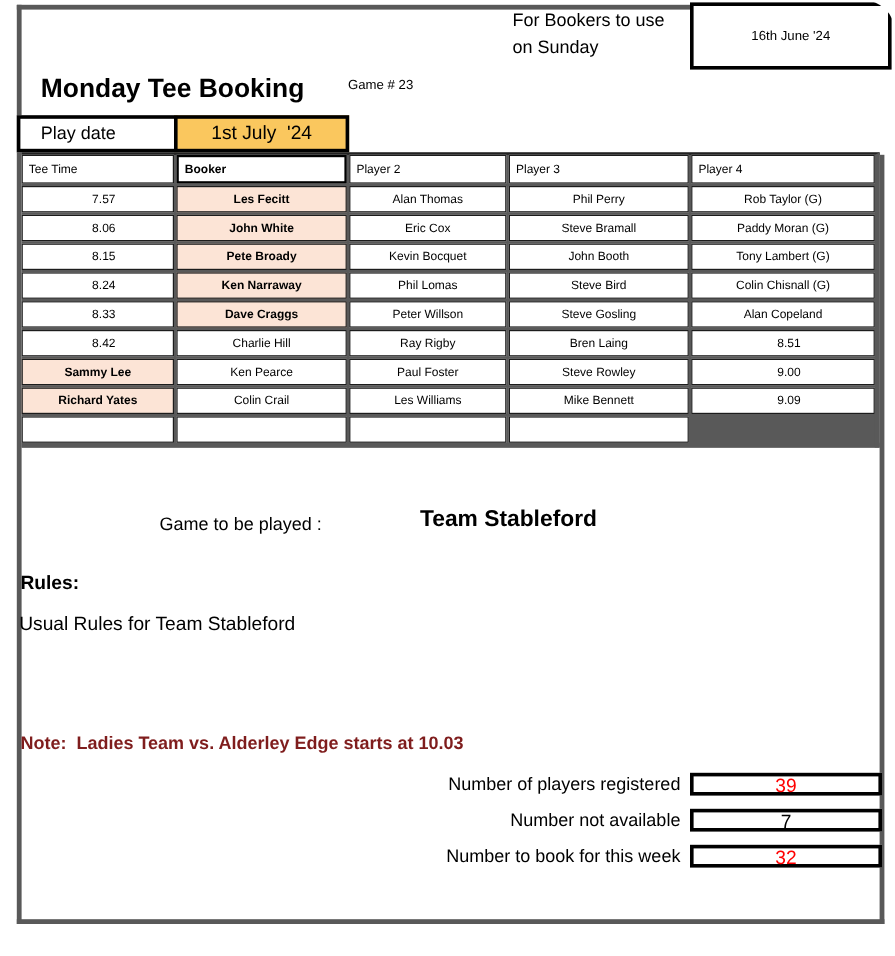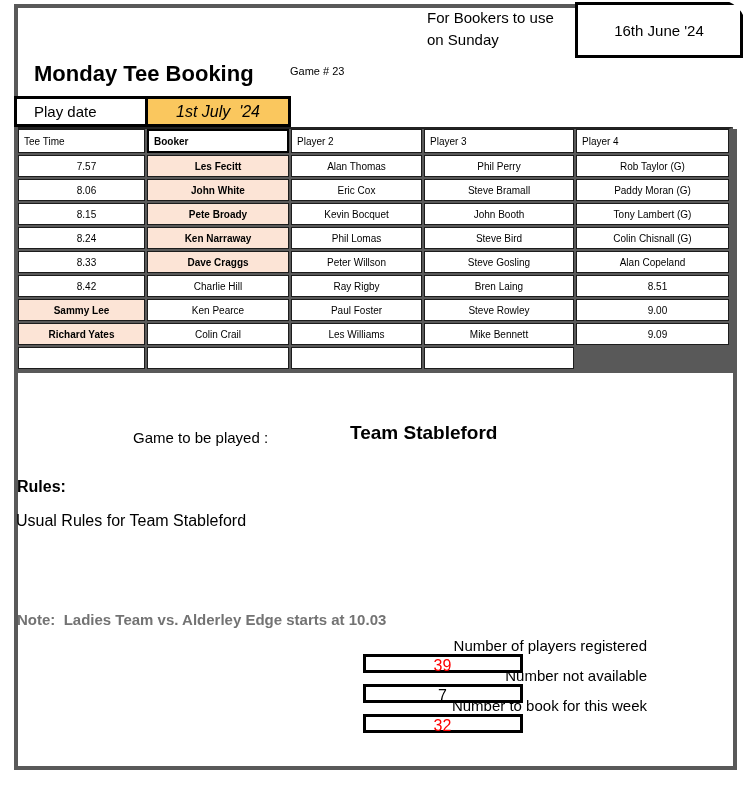--- a/index.html
+++ b/index.html
@@ -12,35 +12,34 @@
   
   .b-left {left:14px;top:4px;width:4px;height:766px;background:#595959;}
   .b-top  {left:14px;top:4px;width:563px;height:4px;background:#595959;}
   .b-right{left:733px;top:129px;width:4px;height:641px;background:#595959;}
   .b-bot  {left:14px;top:766px;width:723px;height:4px;background:#595959;}
   
   .booker-note{left:427px;top:7px;font-size:15px;line-height:22px;}
   .date-box{
     left:575px;top:2px;width:168px;height:56px;box-sizing:border-box;
     border:3px solid #000;background:#fff;display:flex;align-items:center;justify-content:center;
-    font-size:15px;
+    font-size:11px;
   }
   .page-title{left:34px;top:61px;font-size:22px;font-weight:bold;}
   .game-number{left:290px;top:65px;font-size:11px;}
   
   .playdate-label{
     left:14px;top:96px;width:134px;height:31px;box-sizing:border-box;
     border:3px solid #000;background:#fff;display:flex;align-items:center;
     padding-left:17px;font-size:15px;
   }
   .playdate-value{
     left:145px;top:96px;width:146px;height:31px;box-sizing:border-box;
     border:3px solid #000;background:#FAC75E;display:flex;align-items:center;justify-content:center;
     font-size:16px;
-    font-style:italic;
   }
   
   .tee-table{
     left:18px;top:127px;background:#595959;
     border-top:2px solid #222;border-right:4px solid #595959;border-bottom:4px solid #595959;
     display:grid;
     grid-template-columns:127px 142px 131px 150px 153px;
     grid-template-rows:24px;
     grid-auto-rows:22px;
     column-gap:2px;row-gap:2px;
@@ -53,23 +52,23 @@
   .cell.hdr{justify-content:flex-start;padding-left:5px;}
   .cell.hdr-booker{font-weight:bold;border:2px solid #000;}
   .cell.time{padding-left:10px;}
   .cell.booker{background:#FCE4D6;font-weight:bold;}
   .cell.booker.empty{background:#fff;font-weight:normal;}
   
   .game-label{left:133px;top:429px;font-size:15px;}
   .game-value{left:350px;top:422px;font-size:19px;font-weight:bold;}
   .rules-heading{left:17px;top:478px;font-size:16px;font-weight:bold;}
   .rules-text{left:16px;top:512px;font-size:16px;}
-  .ladies-note{left:17px;top:611px;font-size:15px;font-weight:bold;color:#737373;text-align:center;}
+  .ladies-note{left:17px;top:611px;font-size:15px;font-weight:bold;color:#7f1d1d;text-align:center;}
   .summary{left:150px;top:637px;width:585px;}
-  .summary-row{display:flex;align-items:center;height:33px;flex-direction:column;}
+  .summary-row{display:flex;align-items:center;height:33px;}
   .summary-row + .summary-row{margin-top:-3px;}
   .summary-label{width:417px;text-align:right;padding-right:8px;font-size:15px;}
   .summary-box{
     width:160px;height:19px;box-sizing:border-box;border:3px solid #000;background:#fff;
     display:flex;align-items:flex-start;justify-content:center;font-size:16px;font-weight:normal;
   }
   .val-red{color:#FF0000;}
   .val-black{color:#000;}
 </style>
 </head>

